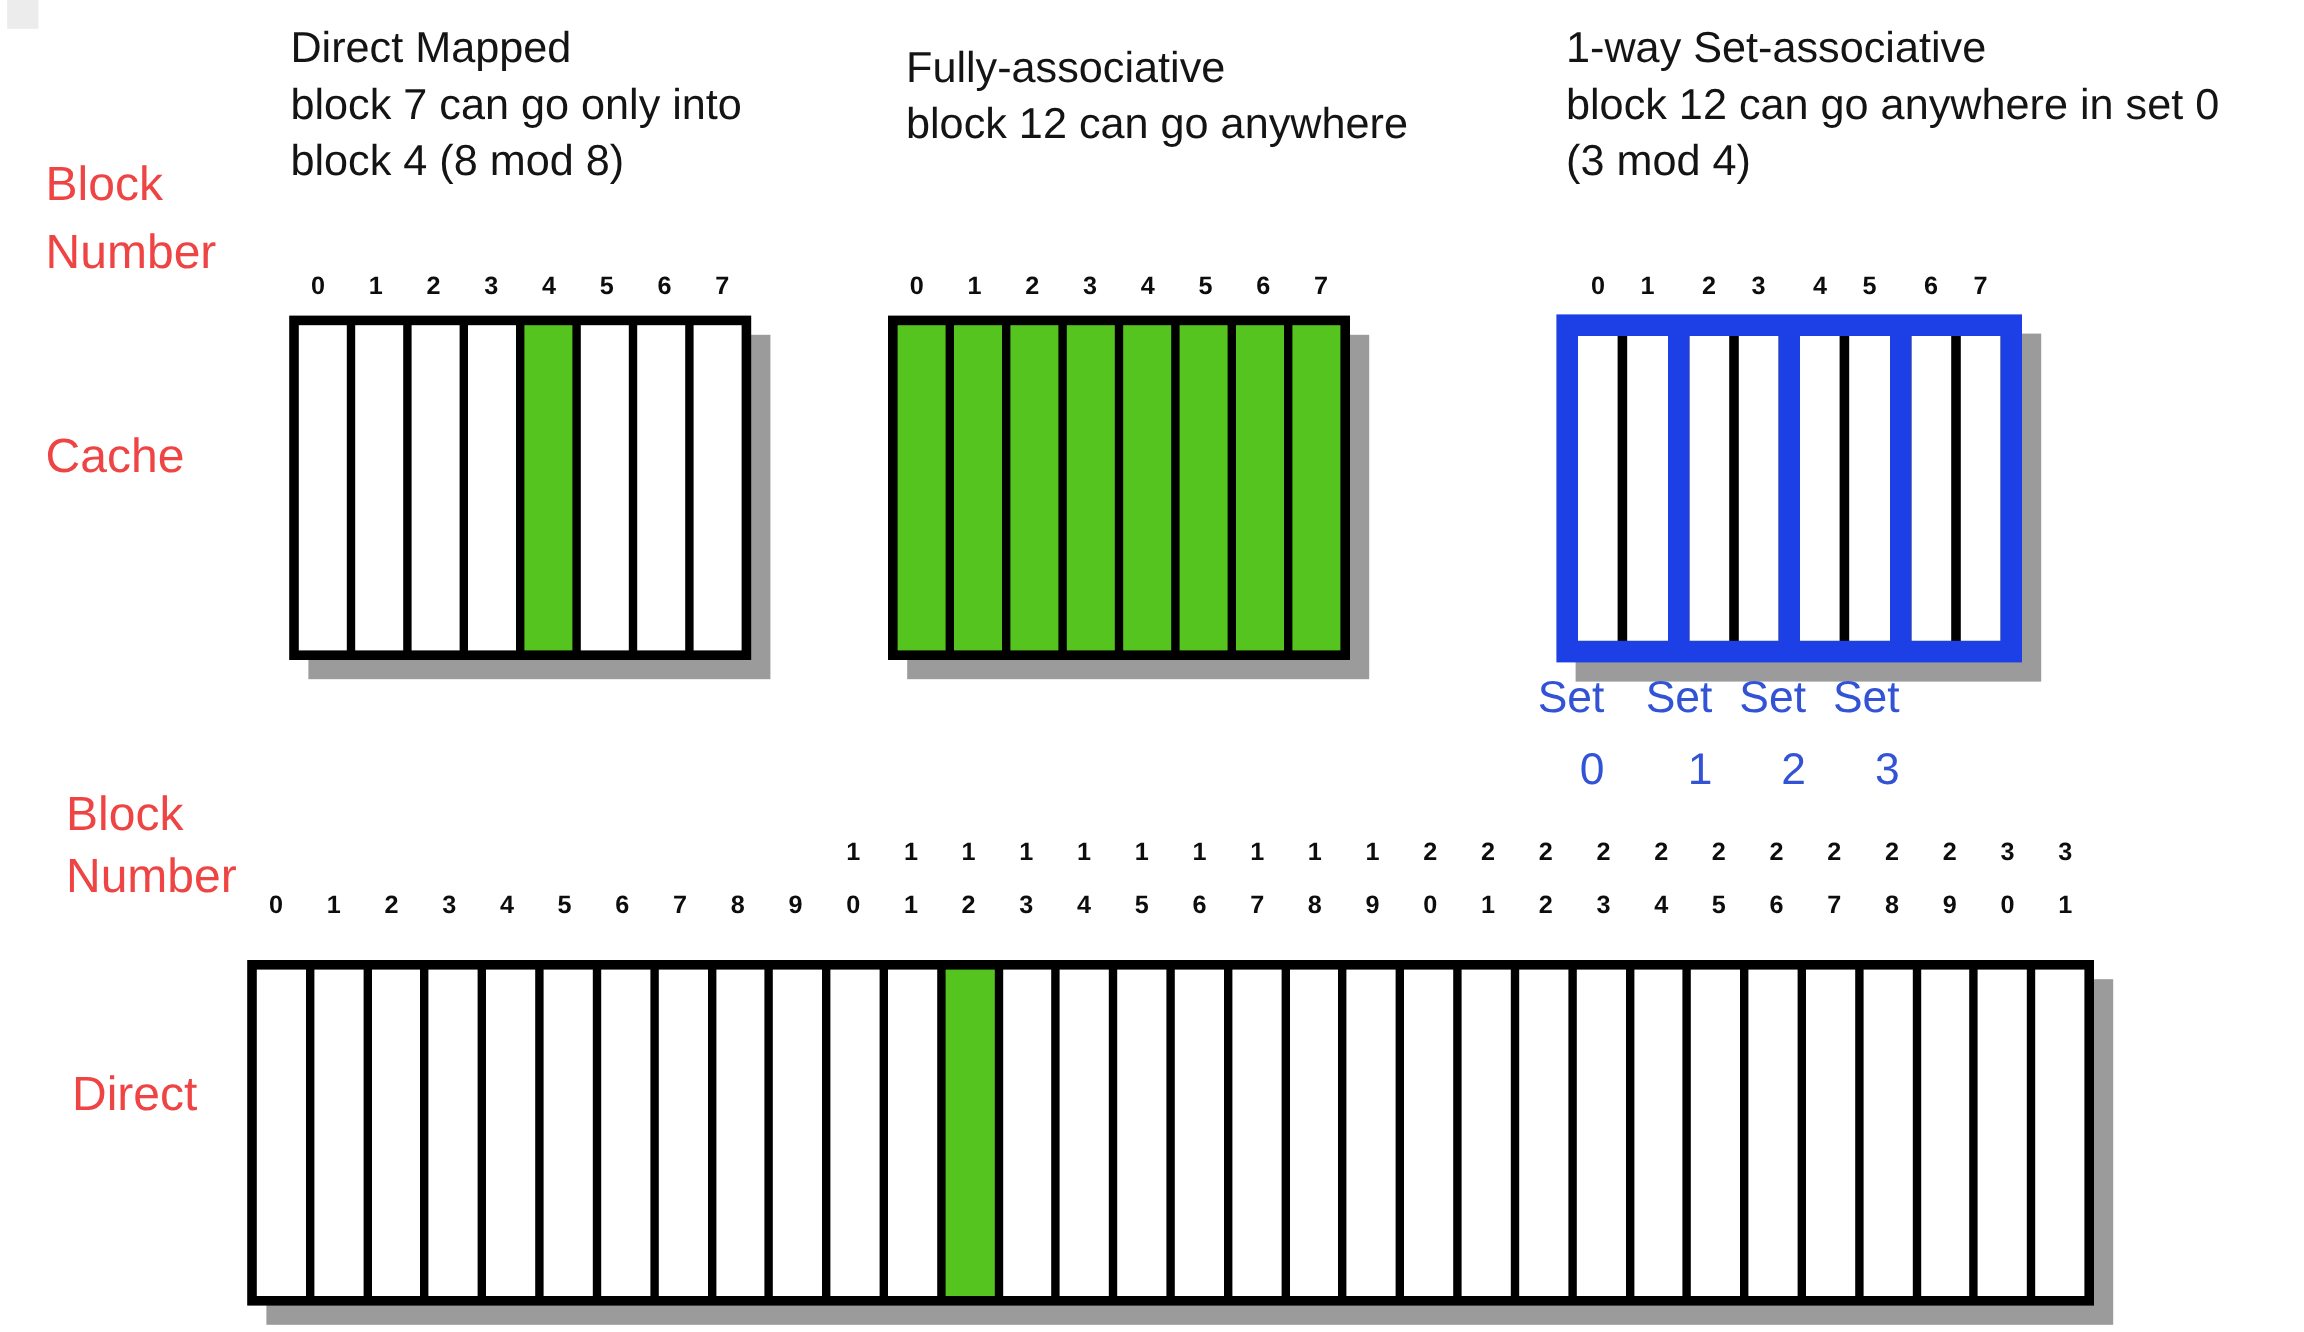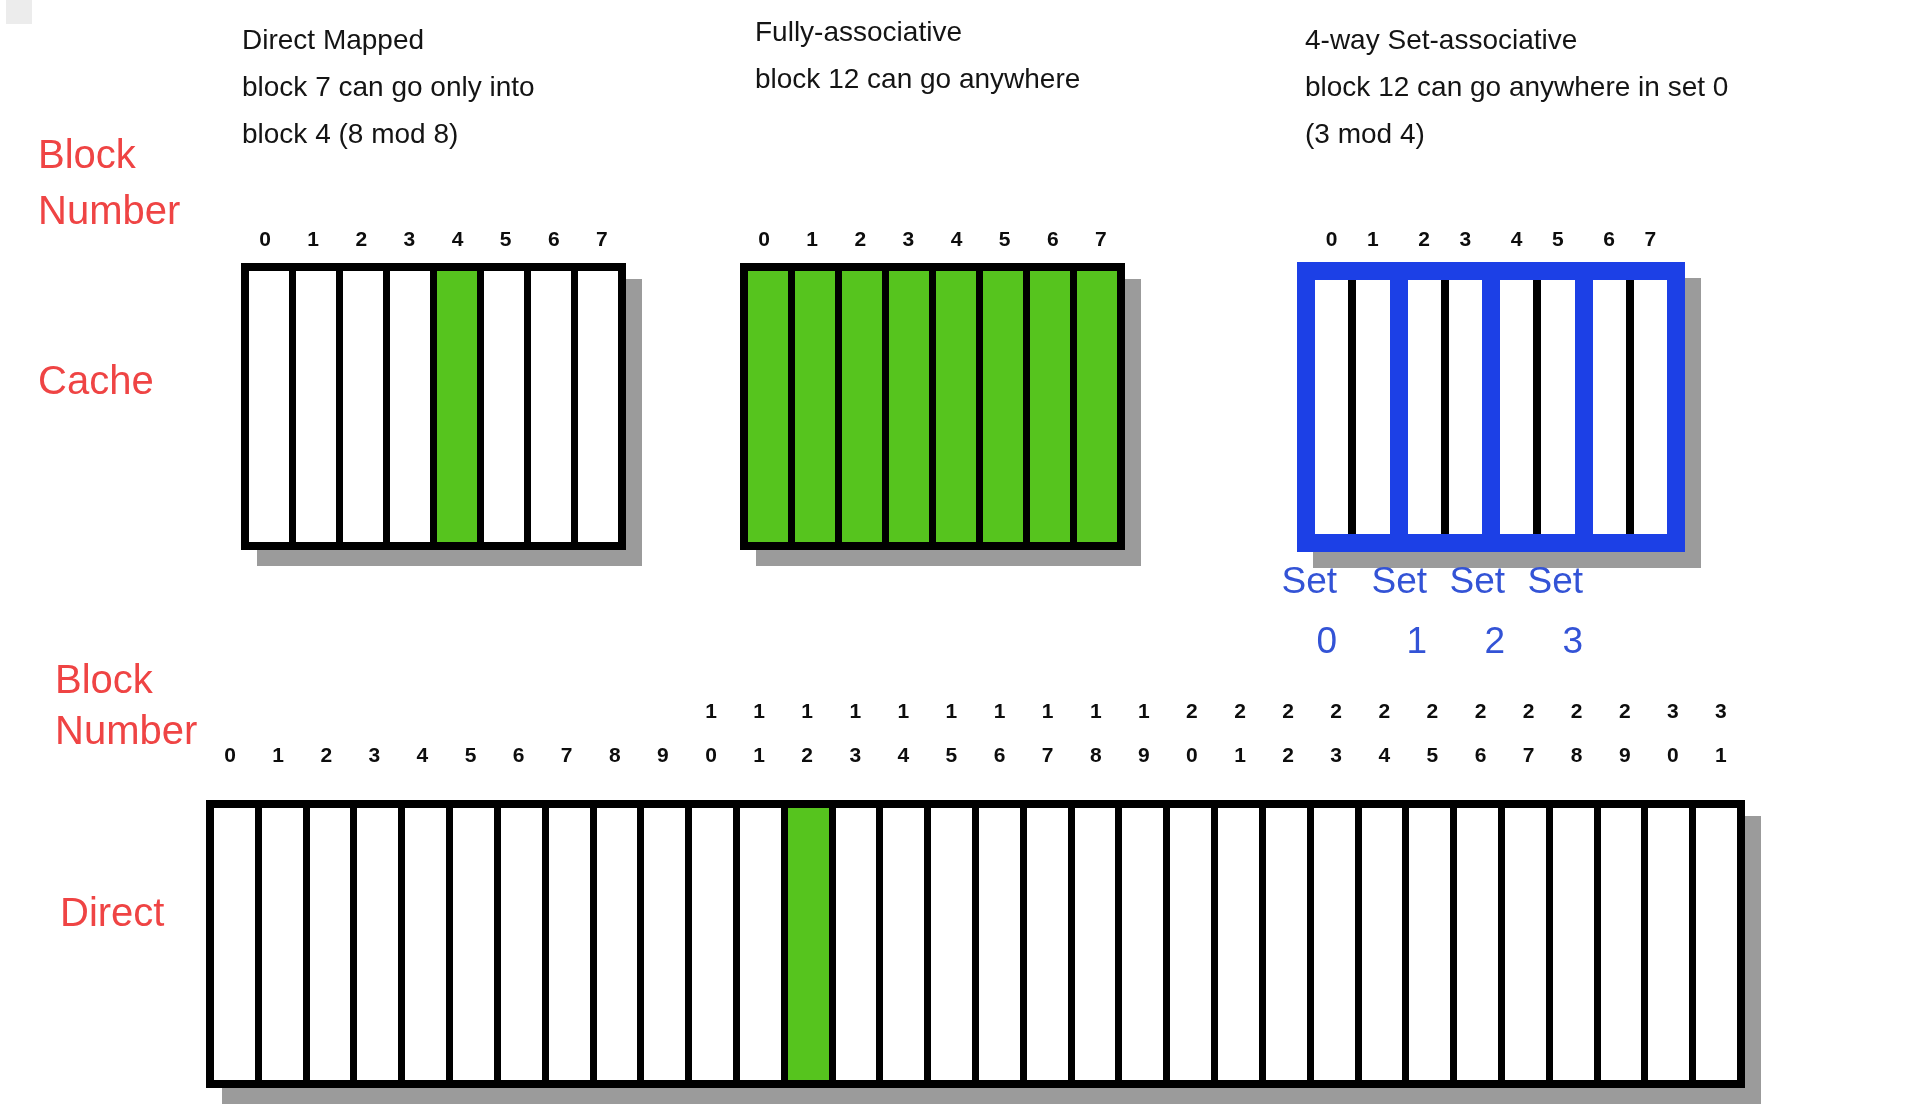--- a/index.html
+++ b/index.html
@@ -15,23 +15,23 @@
     --green:#56C41E; --blue:#1C40E6; --setblue:#3353D6; --shadow:#9B9B9B;
   }
   .artifact { position:absolute; left:6px; top:0; width:26px; height:24px; background:#ECECEC; }
 
   .side-label { position:absolute; font-size:40px; line-height:56px; color:#ef4444; }
   #lbl-bn-top   { left:38px;  top:126px; }
   #lbl-cache    { left:38px;  top:352px;text-align:center; }
   #lbl-bn-bottom{ left:55px;  top:654px; line-height:51px; }
   #lbl-memory   { left:60px;  top:884px; }
 
-  .title { position:absolute; font-size:28px; line-height:47px; color:#141414; white-space:nowrap; }
+  .title { position:absolute; font-size:36px; line-height:47px; color:#141414; white-space:nowrap; }
   #title-dm { left:242px;  top:16px; }
-  #title-fa { left:755px;  top:8px; }
+  #title-fa { left:755px;  top:32px; }
   #title-sa { left:1305px; top:16px; }
 
   .num-row { position:absolute; display:flex; font-weight:bold; font-size:21px; line-height:26px; height:26px; text-align:center; color:#0d0d0d; }
   .num-row span { flex:1; }
 
   .box { position:absolute; display:flex; gap:7px; padding:8px; background:#000; }
   .box .col { flex:1; background:#fff; }
   .col.hl { background:var(--green); }
   .shadow { position:absolute; background:var(--shadow); }
 
@@ -82,21 +82,21 @@
   <div id="title-dm" class="title">
       <div>Direct Mapped</div>
       <div>block 7 can go only into</div>
       <div>block 4 (8 mod 8)</div>
     </div>
   <div id="title-fa" class="title">
       <div>Fully-associative</div>
       <div>block 12 can go anywhere</div>
     </div>
   <div id="title-sa" class="title">
-      <div>4-way Set-associative</div>
+      <div>1-way Set-associative</div>
       <div>block 12 can go anywhere in set 0</div>
       <div>(3 mod 4)</div>
     </div>
 
   <div id="nums-dm" class="num-row">
       <span>0</span>
       <span>1</span>
       <span>2</span>
       <span>3</span>
       <span>4</span>

